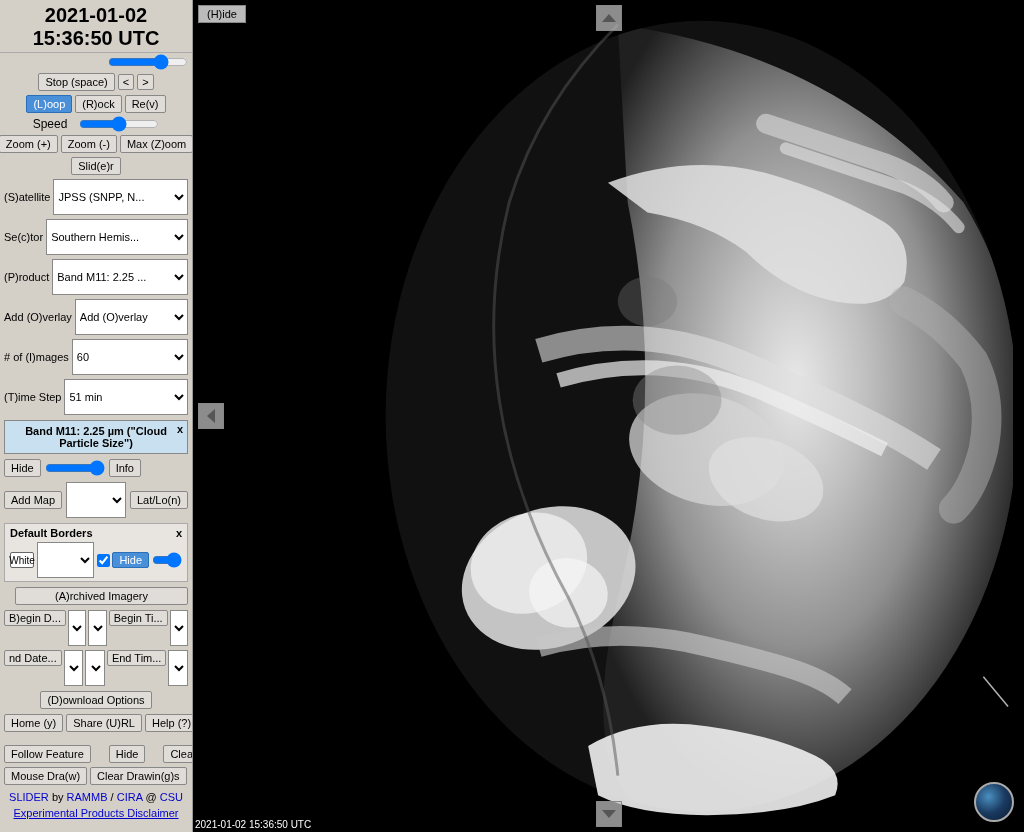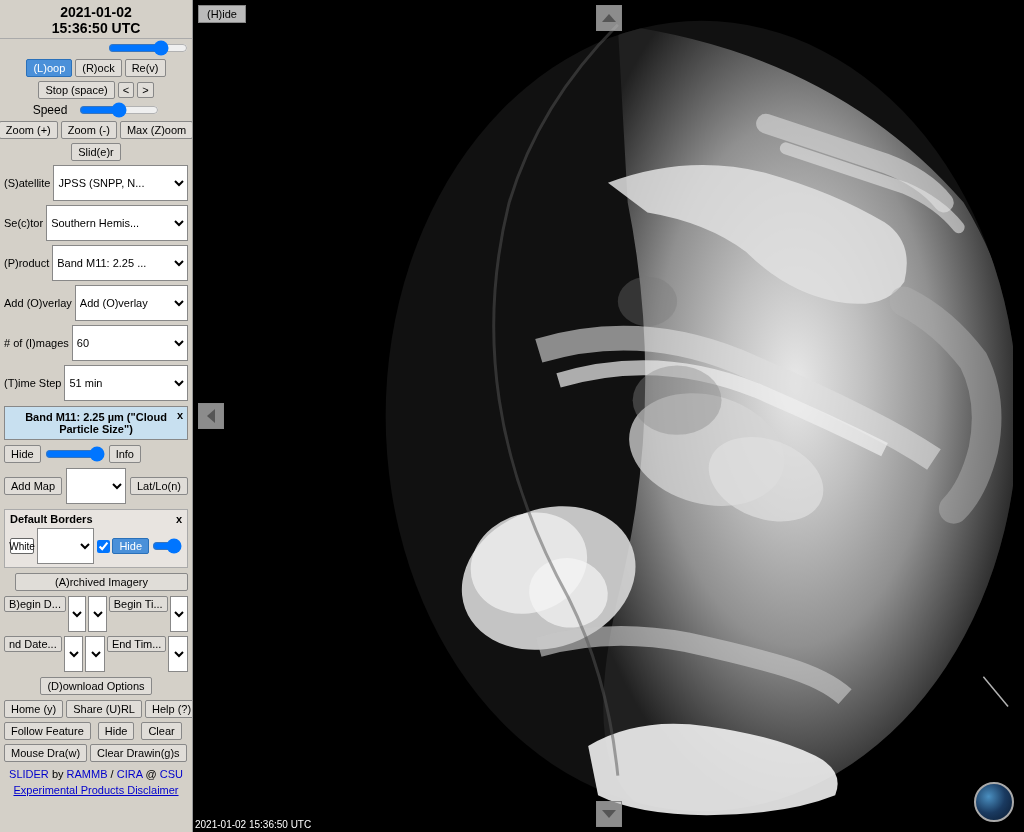--- a/index.html
+++ b/index.html
@@ -25,21 +25,21 @@
     }
 
     .sidebar-section {
       padding: 3px 4px;
       border-bottom: 1px solid #aaa;
     }
 
     .datetime-header {
       text-align: center;
       font-weight: bold;
-      font-size: 14px;
+      font-size: 20px;
       padding: 4px 2px 2px;
       background: #d4d0c8;
     }
 
     .slider-row {
       display: flex;
       align-items: center;
       justify-content: flex-end;
       padding: 2px 4px;
     }
@@ -216,22 +216,23 @@
     .home-row {
       display: flex;
       justify-content: space-between;
       gap: 3px;
       padding: 2px 4px;
     }
 
     .follow-row {
       display: flex;
       align-items: center;
-      gap: 7px;
-      padding: 2px 4px;
+      gap: 18px;
+      padding: 2px 4px;
+      margin-top: 9px;
     }
 
     .draw-row {
       display: flex;
       align-items: center;
       gap: 3px;
       padding: 2px 4px;
     }
 
     .footer-links {
@@ -328,29 +329,29 @@
   <div class="datetime-header sidebar-section">
     <div>2021-01-02</div>
     <div>15:36:50 UTC</div>
   </div>
 
   <div class="slider-row">
     <input type="range" class="slider-input" min="0" max="100" value="70" style="">
   </div>
 
   <div class="btn-row">
+    <button class="btn">Stop (space)</button>
+    <button class="btn btn-small">&lt;</button>
+    <button class="btn btn-small">&gt;</button>
+  </div>
+
+  <div class="btn-row">
     <button class="btn btn-blue">(L)oop</button>
     <button class="btn">(R)ock</button>
     <button class="btn">Re(v)</button>
-  </div>
-
-  <div class="btn-row">
-    <button class="btn">Stop (space)</button>
-    <button class="btn btn-small">&lt;</button>
-    <button class="btn btn-small">&gt;</button>
   </div>
 
   <div class="speed-row">
     <span class="speed-label">Speed</span>
     <input type="range" class="slider-input" min="0" max="100" value="50" style="">
   </div>
 
   <div class="btn-row">
     <button class="btn">Zoom (+)</button>
     <button class="btn">Zoom (-)</button>

